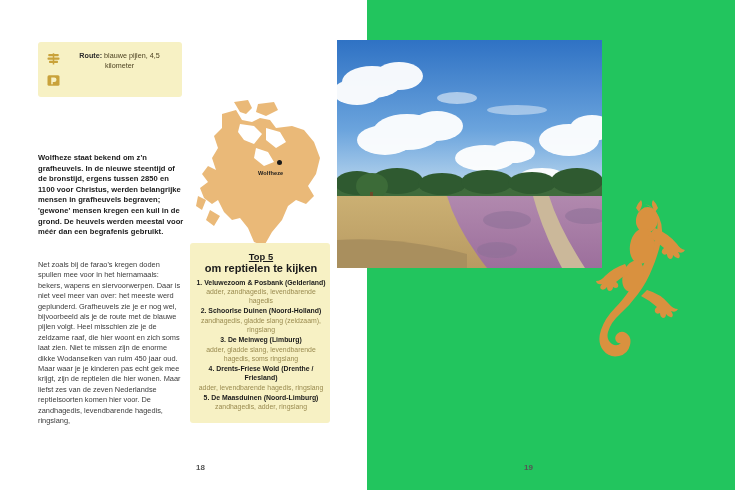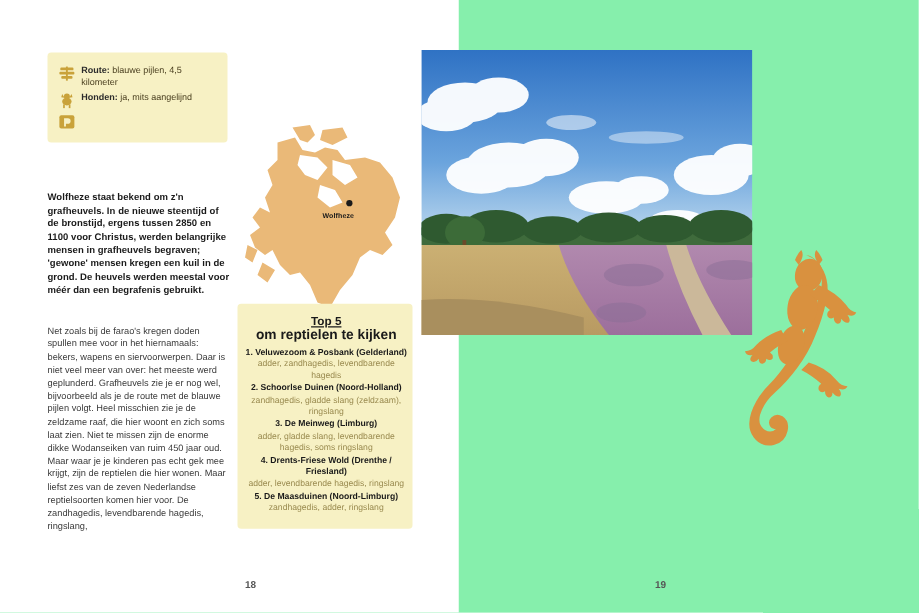--- a/index.html
+++ b/index.html
@@ -6,32 +6,32 @@
   body{
     width:735px;height:490px;
     background:#ffffff;
     font-family:"Liberation Sans", sans-serif;
     overflow:hidden;
     position:relative;
   }
   .spread{position:absolute;inset:0;display:flex;}
   .page{position:relative;height:490px;}
   .page-left{width:367px;background:#ffffff;}
-  .page-right{width:368px;background:#86efac;text-align:right;}
+  .page-right{width:368px;background:#22c55e;text-align:right;}
 
   
   .info-box{
     position:absolute;left:38px;top:42px;width:144px;
     background:#f7f1c4;border-radius:3px;
     padding:9px 8px 10px 8px;box-sizing:border-box;
   }
   .info-row{display:flex;align-items:flex-start;margin-bottom:3px;}
   .info-row:last-child{margin-bottom:0;}
   .ico{width:15px;min-width:15px;height:14px;margin-right:4px;position:relative;top:0px;}
-  .info-text{font-size:7.2px;line-height:9.6px;color:#4a3f1f;}
+  .info-text{font-size:7.2px;line-height:9.6px;color:#4a3f1f;text-align:center;}
   .info-text b{color:#2b2b2b;font-weight:bold;}
 
   .lead{
     position:absolute;left:38px;top:153px;width:146px;
     font-size:7.6px;line-height:10.6px;font-weight:bold;color:#1a1a1a;
     letter-spacing:.05px;
   }
   .body-col{
     position:absolute;left:38px;top:260px;width:146px;
     font-size:7.4px;line-height:10.4px;color:#3a3a3a;
@@ -96,38 +96,20 @@
             <rect x="4" y="13" width="12" height="3" rx="1"></rect>
           </g>
             </svg>
         </span>
         <span class="info-text">
           <b>Route:</b>
           <span>blauwe pijlen, 4,5 kilometer</span>
         </span>
       </div>
 
-      <div class="info-row">
-        <span class="ico">
-          <svg viewBox="0 0 20 20">
-              <g fill="#c9a23a">
-            <ellipse cx="10" cy="11" rx="5" ry="4.2"></ellipse>
-            <circle cx="10" cy="5.5" r="3.2"></circle>
-            <path d="M5 3 L7.5 7 L4 6.5 Z"></path>
-            <path d="M15 3 L12.5 7 L16 6.5 Z"></path>
-            <rect x="6" y="14" width="1.8" height="4"></rect>
-            <rect x="12" y="14" width="1.8" height="4"></rect>
-          </g>
-            </svg>
-        </span>
-        <span class="info-text">
-          <b>Honden:</b>
-          <span>ja, mits aangelijnd</span>
-        </span>
-      </div>
 
 
       <div class="info-row">
         <span class="ico">
           <svg viewBox="0 0 20 20">
               <g fill="#c9a23a">
             <rect x="2" y="3" width="16" height="14" rx="2"></rect>
             <path d="M7 6 h4 a3 3 0 0 1 0 6 h-2 v3 h-2 Z" fill="#f7f1c4"></path>
           </g>
             </svg>

